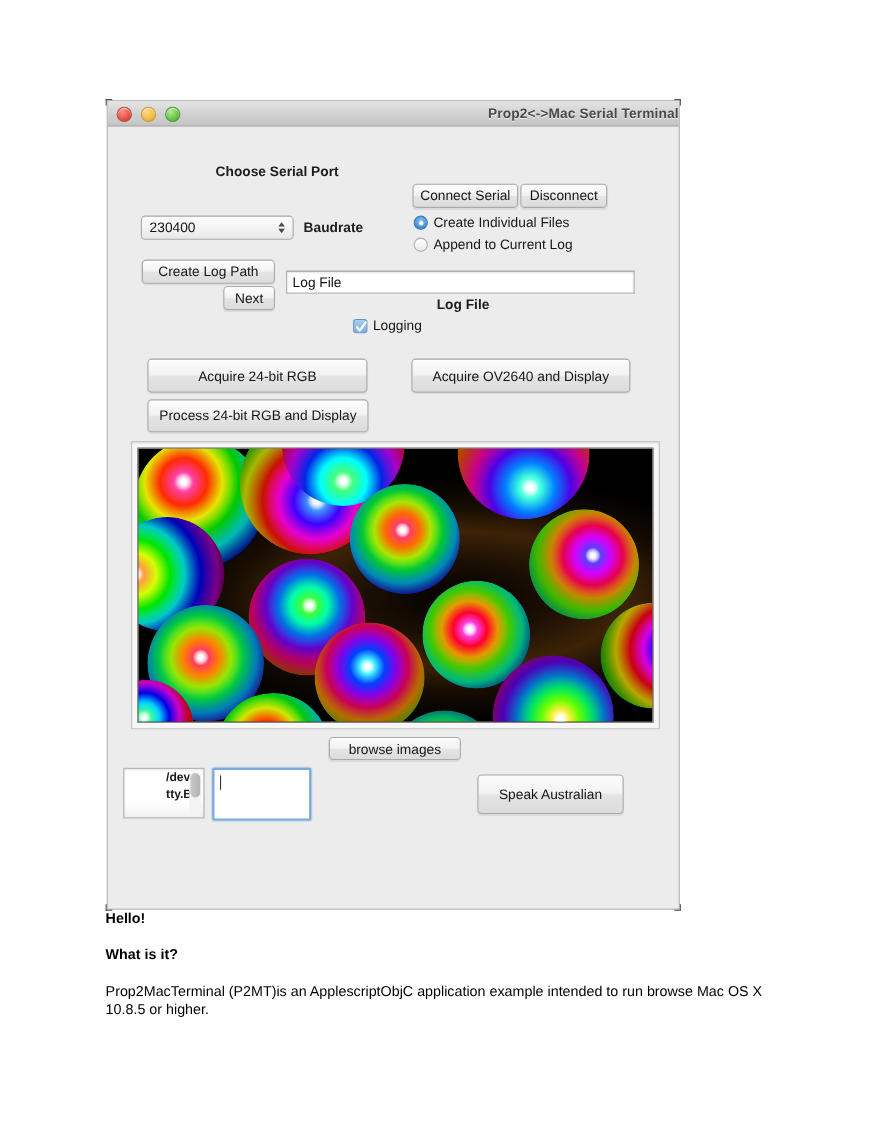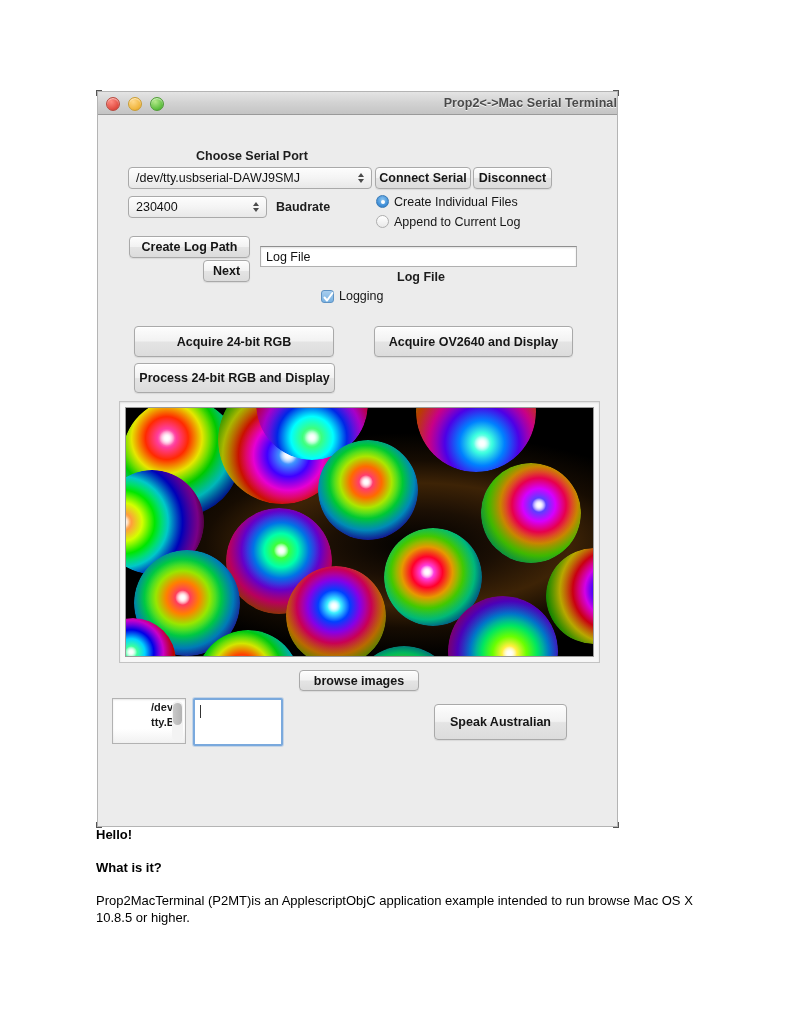--- a/index.html
+++ b/index.html
@@ -89,21 +89,21 @@
     border: 1px solid #a9a9a9;
     border-radius: 4px;
     box-shadow: 0 1px 0 rgba(255,255,255,.85) inset, 0 1px 1px rgba(0,0,0,.08);
     font-size: 12.5px;
     color: #161616;
     display: flex;
     align-items: center;
     justify-content: center;
     box-sizing: border-box;
     cursor: default;
-    font-weight: 700;
+    font-weight: 400;
   }
 
   .popup {
     position: absolute;
     background: linear-gradient(to bottom, #fdfdfd 0%, #f4f4f4 50%, #e8e8e8 100%);
     border: 1px solid #a9a9a9;
     border-radius: 4px;
     box-shadow: 0 1px 0 rgba(255,255,255,.8) inset;
     font-size: 12.5px;
     color: #111;
@@ -142,21 +142,21 @@
     display: flex;
     align-items: center;
     padding-left: 5px;
     box-sizing: border-box;
   }
 
   
   .radio-row {
     position: absolute;
     display: flex;
-    align-items: flex-start;
+    align-items: flex-end;
     gap: 5px;
     cursor: default;
   }
   .radio {
     width: 13px; height: 13px;
     border-radius: 50%;
     box-sizing: border-box;
     flex: none;
   }
   .radio.on {
@@ -315,27 +315,20 @@
       <div class="light yellow"></div>
       <div class="light green"></div>
     </div>
     <div class="title-text">Prop2&lt;-&gt;Mac Serial Terminal</div>
   </div>
 
   <div class="content">
 
     <div class="lbl" style="left:98px; top:34px;">Choose Serial Port</div>
 
-    <div class="popup" style="left:30px; top:52px; width:244px; height:22px;">
-      <span>/dev/tty.usbserial-DAWJ9SMJ</span>
-      <span class="chevrons">
-        <span class="tri-up"></span>
-          <span class="tri-down"></span>
-      </span>
-    </div>
 
     <div class="aqua-btn" style="left:277px; top:52px; width:96px; height:22px;">Connect Serial</div>
 
     <div class="aqua-btn" style="left:375px; top:52px; width:79px; height:22px;">Disconnect</div>
 
     <div class="popup" style="left:30px; top:81px; width:139px; height:22px;">
       <span>230400</span>
       <span class="chevrons">
         <span class="tri-up"></span>
           <span class="tri-down"></span>

